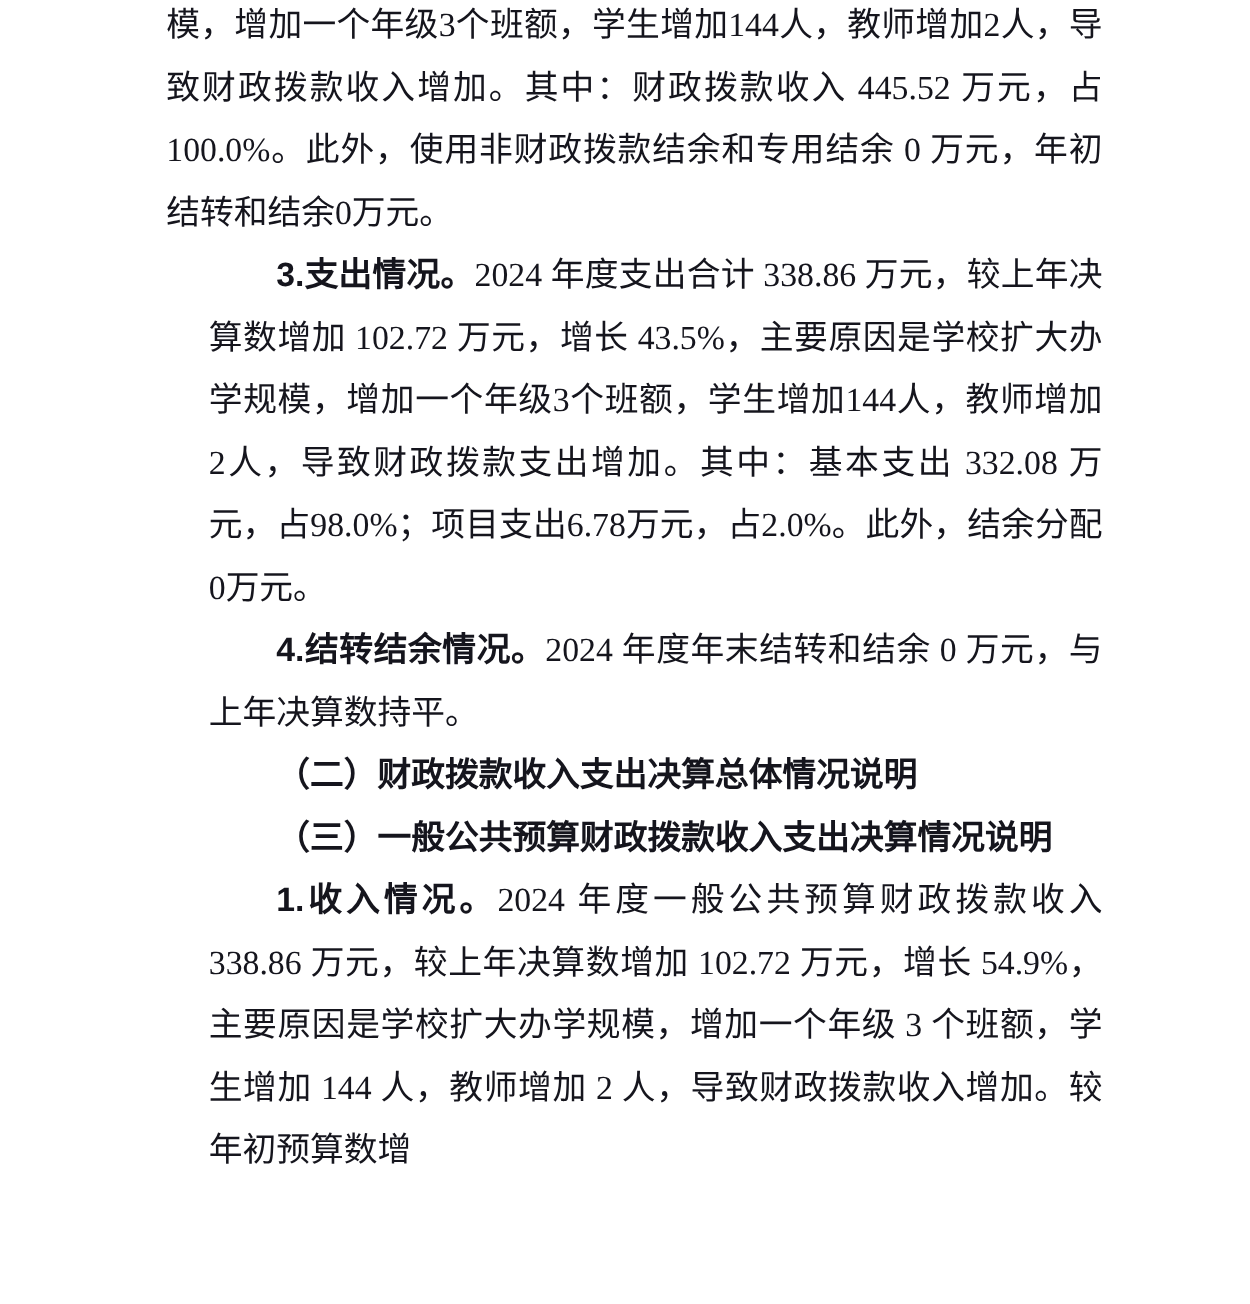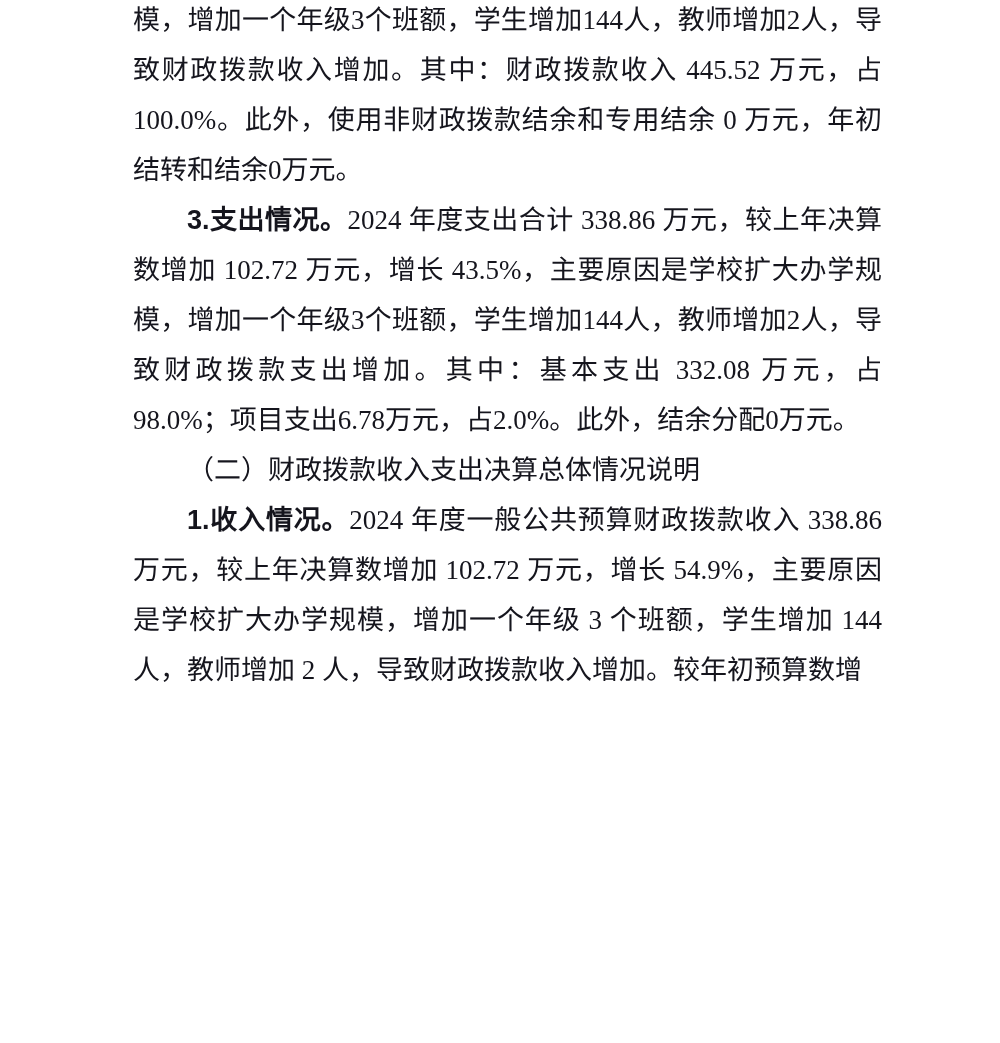--- a/index.html
+++ b/index.html
@@ -26,38 +26,41 @@
     text-align: justify;
     text-justify: inter-ideograph;
   }
   p.para {
     margin: 0;
     padding: 0;
     text-align: justify;
   }
   p.indent {
     text-indent: 2em;
+    margin-left: 34px;
   }
   .lead {
     font-weight: 700;
     font-family: "Liberation Sans", "DejaVu Sans", sans-serif;
   }
   .heading {
-    font-weight: 400;
+    font-weight: 700;
   }
 </style>
 </head>
 <body>
 
 <div class="page">
 
   <p class="para"><span>模，增加一个年级3个班额，学生增加144人，教师增加2人，导致财政拨款收入增加。其中：财政拨款收入 445.52 万元，占100.0%。此外，使用非财政拨款结余和专用结余 0 万元，年初结转和结余0万元。</span></p>
 
   <p class="para indent"><b class="lead">3.支出情况。</b><span>2024 年度支出合计 338.86 万元，较上年决算数增加 102.72 万元，增长 43.5%，主要原因是学校扩大办学规模，增加一个年级3个班额，学生增加144人，教师增加2人，导致财政拨款支出增加。其中：基本支出 332.08 万元，占98.0%；项目支出6.78万元，占2.0%。此外，结余分配0万元。</span></p>
 
+  <p class="para indent"><b class="lead">4.结转结余情况。</b><span>2024 年度年末结转和结余 0 万元，与上年决算数持平。</span></p>
 
   <p class="para indent heading"><span>（二）财政拨款收入支出决算总体情况说明</span></p>
 
 
+  <p class="para indent heading"><span>（三）一般公共预算财政拨款收入支出决算情况说明</span></p>
 
   <p class="para indent"><b class="lead">1.收入情况。</b><span>2024 年度一般公共预算财政拨款收入 338.86 万元，较上年决算数增加 102.72 万元，增长 54.9%，主要原因是学校扩大办学规模，增加一个年级 3 个班额，学生增加 144 人，教师增加 2 人，导致财政拨款收入增加。较年初预算数增</span></p>
 
 </div>
 
 </body></html>

